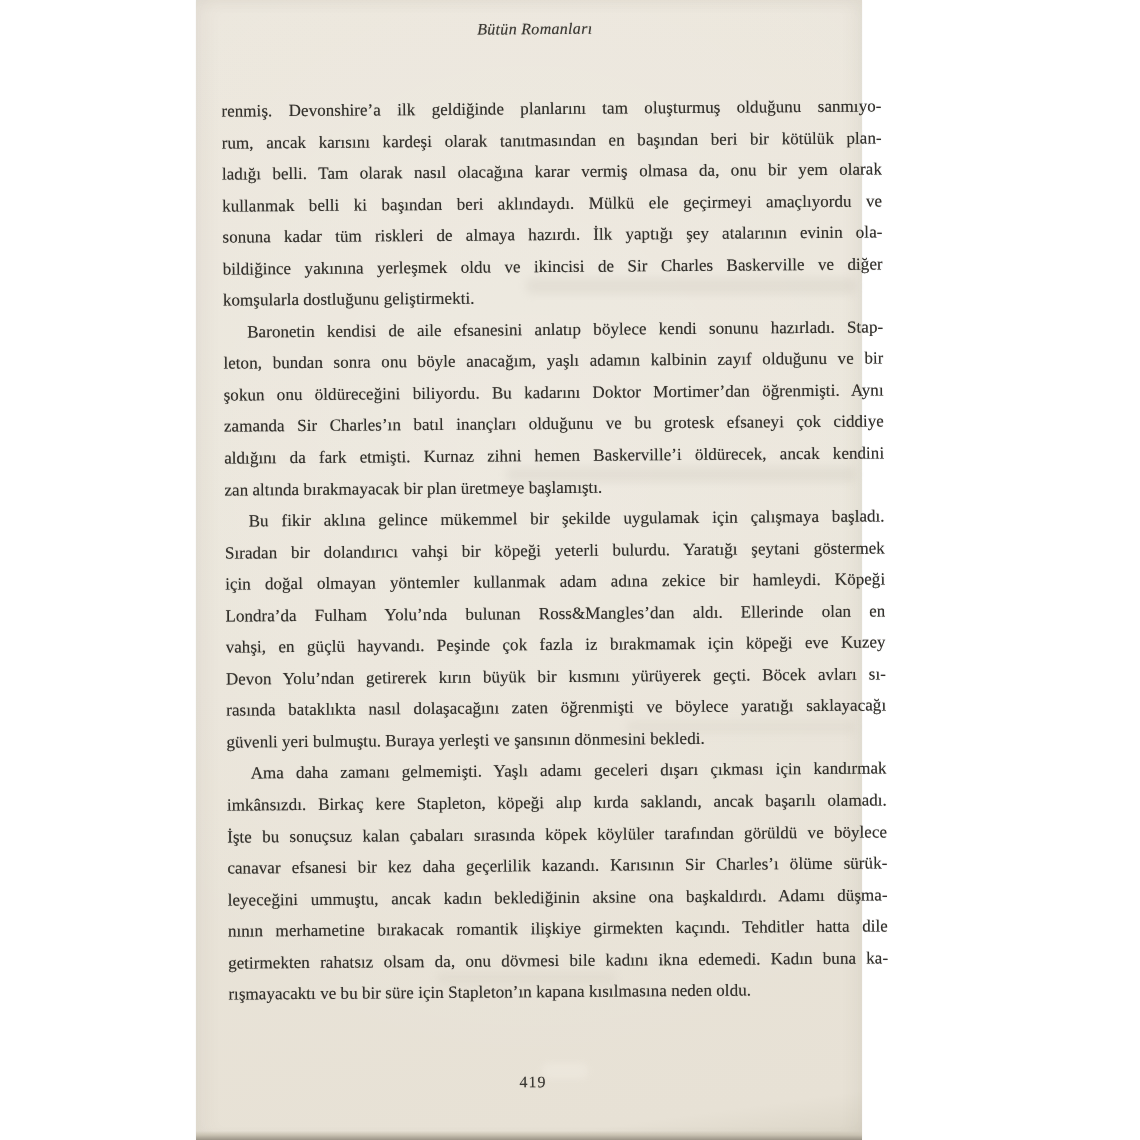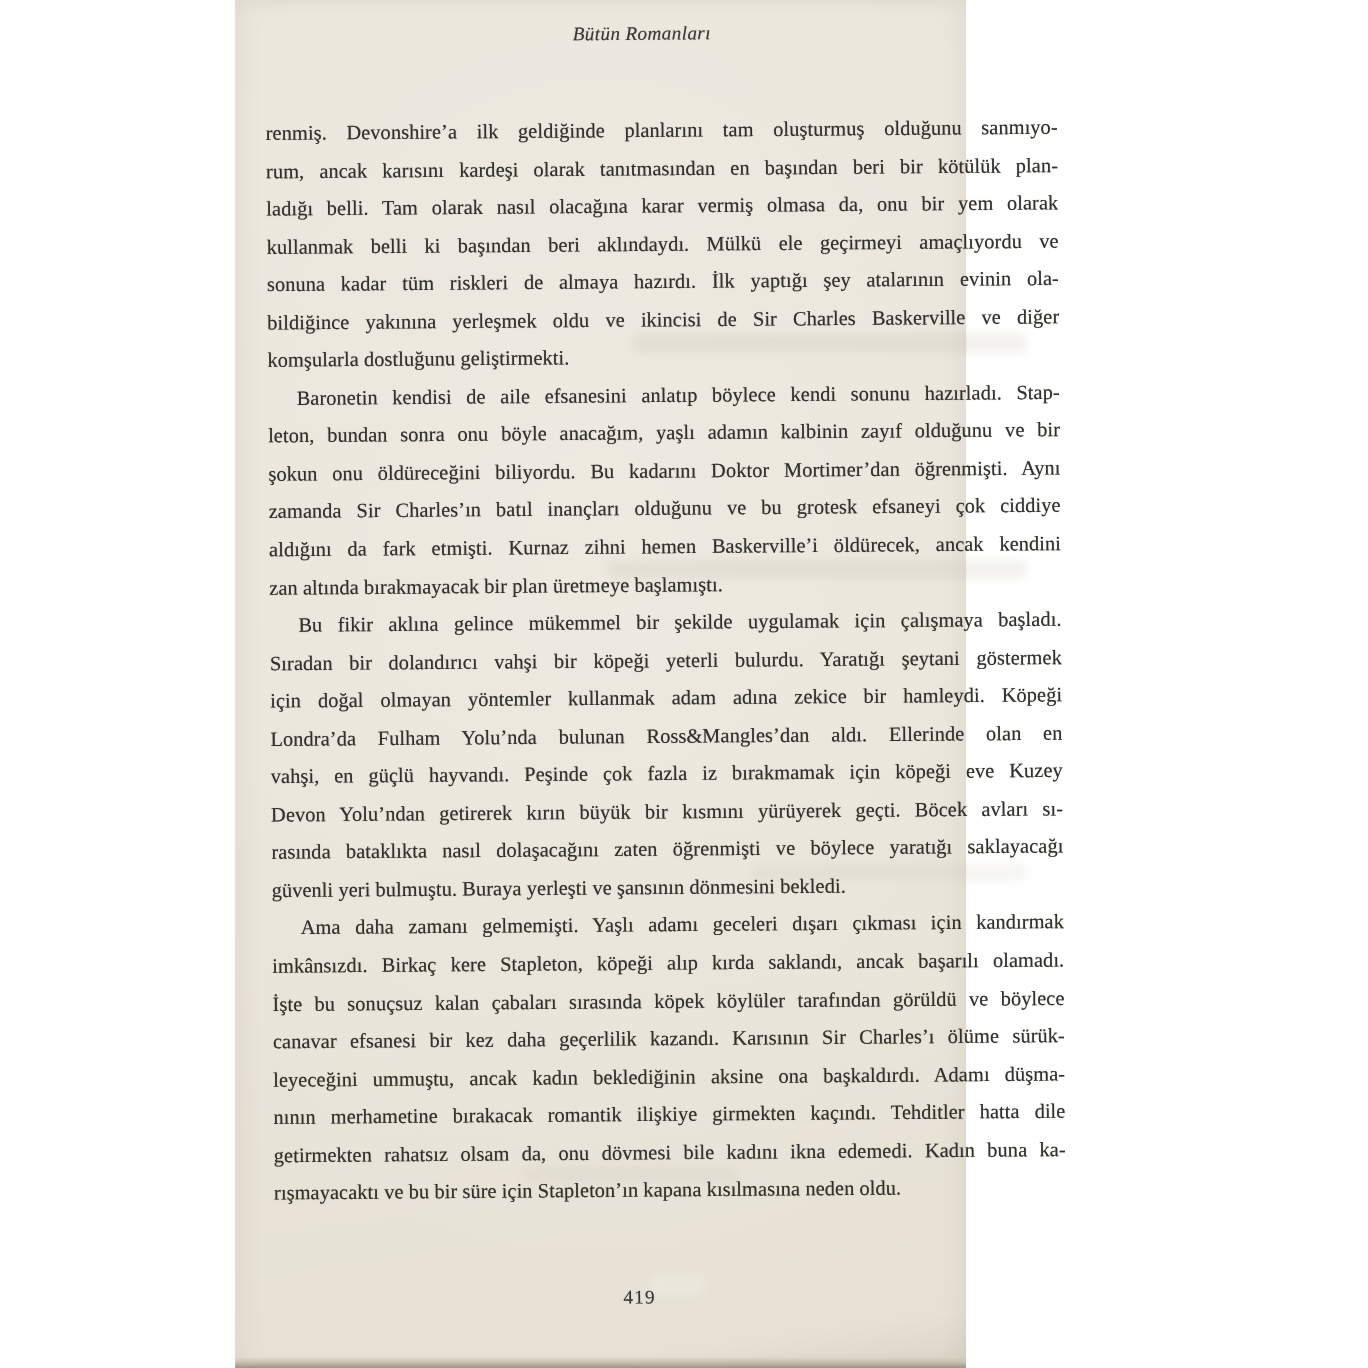--- a/index.html
+++ b/index.html
@@ -16,21 +16,21 @@
     font-family: "Liberation Serif", "DejaVu Serif", serif;
   }
   .photo-bg {
     position: relative;
     width: 1140px; height: 1140px;
     background: var(--background);
   }
   .book-page {
     position: absolute;
     left: 196px; top: 0;
-    width: 609px; height: 1140px;
+    width: 666px; height: 1140px;
     background:
       radial-gradient(ellipse 120% 80% at 50% 40%, rgba(255,255,255,0.16), rgba(0,0,0,0) 70%),
       linear-gradient(172deg, #ece7dd 0%, var(--paper) 55%, #e7e1d5 96%, #ddd7c9 99%);
     box-shadow:
       inset -7px 0 16px rgba(90,85,70,0.06),
       inset 9px 0 18px rgba(90,85,70,0.05),
       0 0 2px rgba(0,0,0,0.05);
   }
   .page-bottom-edge {
     position: absolute;

